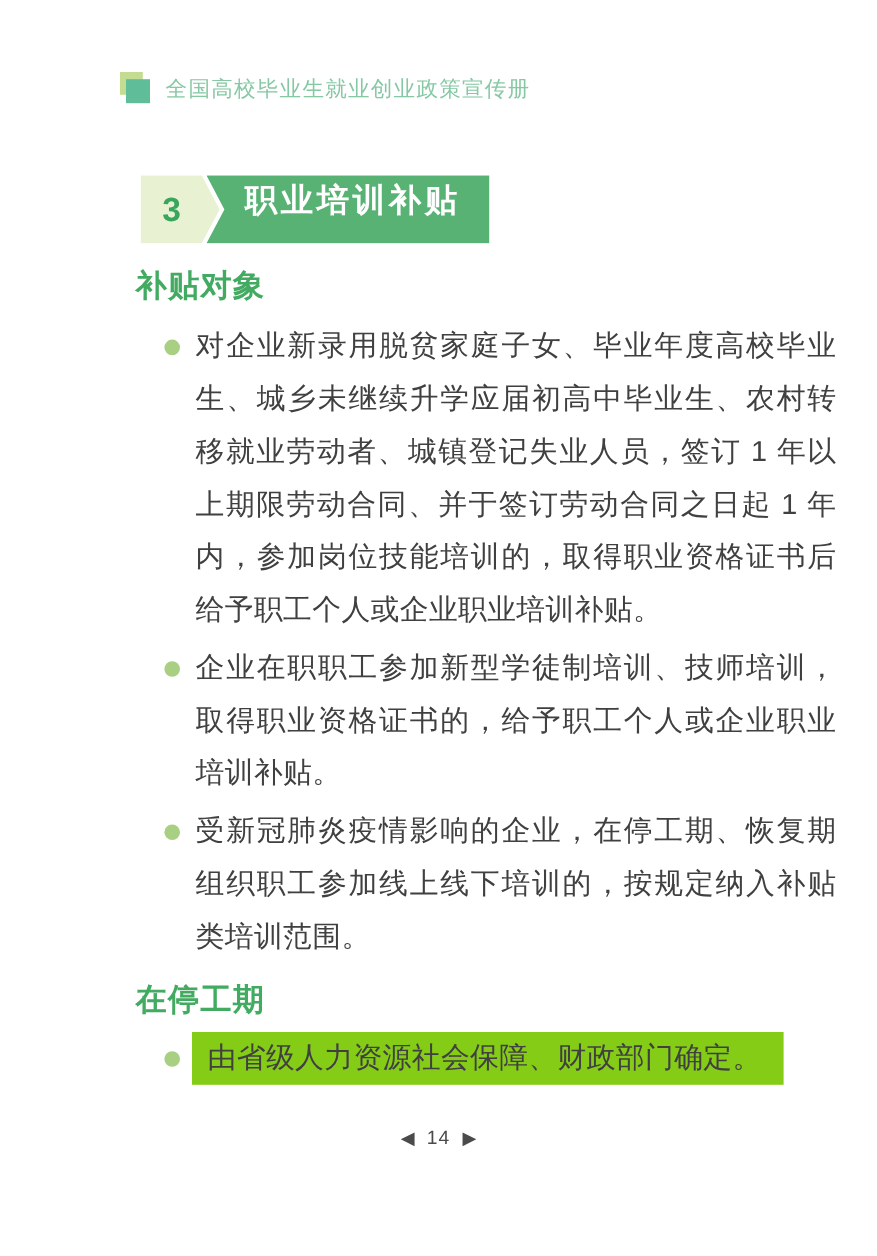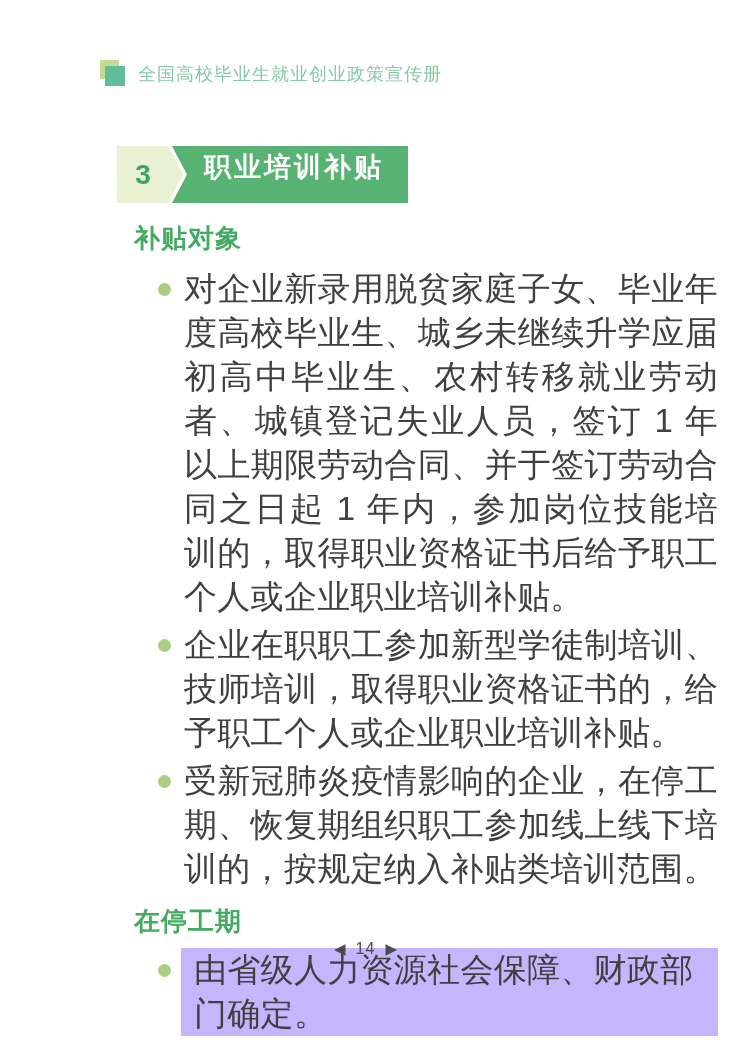--- a/index.html
+++ b/index.html
@@ -48,47 +48,47 @@
     margin-left: -11px;
     background: #57b274;
     clip-path: polygon(0 0, 100% 0, 100% 100%, 0 100%, 15px 50%);
     display: flex; align-items: center;
     padding: 0 24px 16px 32px;
     color: #ffffff; font-size: 27px; font-weight: bold; letter-spacing: 3px;
   }
 
   
   .content {
-    position: absolute; top: 222px; left: 113px; width: 584px; margin-left: 21px;
+    position: absolute; top: 222px; left: 113px; width: 584px;
   }
   .sub-heading {
     color: #43ab61; font-size: 26px; font-weight: bold;
     letter-spacing: 1px; line-height: 33px;
     margin-bottom: 12px;
   }
   .sub-heading.second { margin-top: 14px; margin-bottom: 10px; }
   ul.items { list-style: none; }
   li.item {
     position: relative;
     padding-left: 50px;
     margin-bottom: 4px;
-    font-size: 33px; line-height: 44px; letter-spacing: 0.3px;
+    font-size: 24px; line-height: 44px; letter-spacing: 0.3px;
     color: #404040;
     text-align: justify;
   }
   li.item .bullet {
     position: absolute; left: 24px; top: 16px;
     width: 13px; height: 13px; border-radius: 50%;
     background: #a9cf82;
   }
   li.item .item-text { display: inline; }
   li.item.highlight { text-align: left; }
   li.item.highlight .item-text {
     display: inline-block;
-    background: #c4b5fd;
+    background: #84cc16;
     padding: 0 18px 0 13px;
     margin-left: -3px;
   }
 
   
   .page-footer {
     position: absolute; top: 934px; left: 0; width: 731px;
     display: flex; align-items: center; justify-content: center; gap: 10px;
     color: #4b4b4b;
   }

